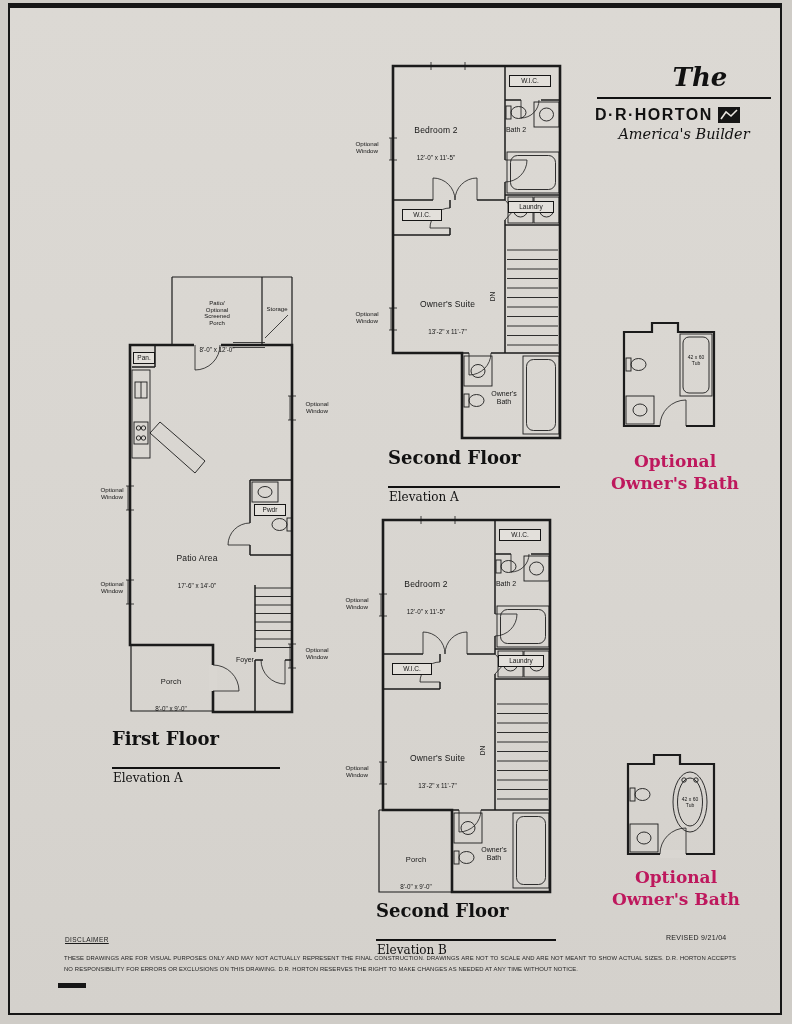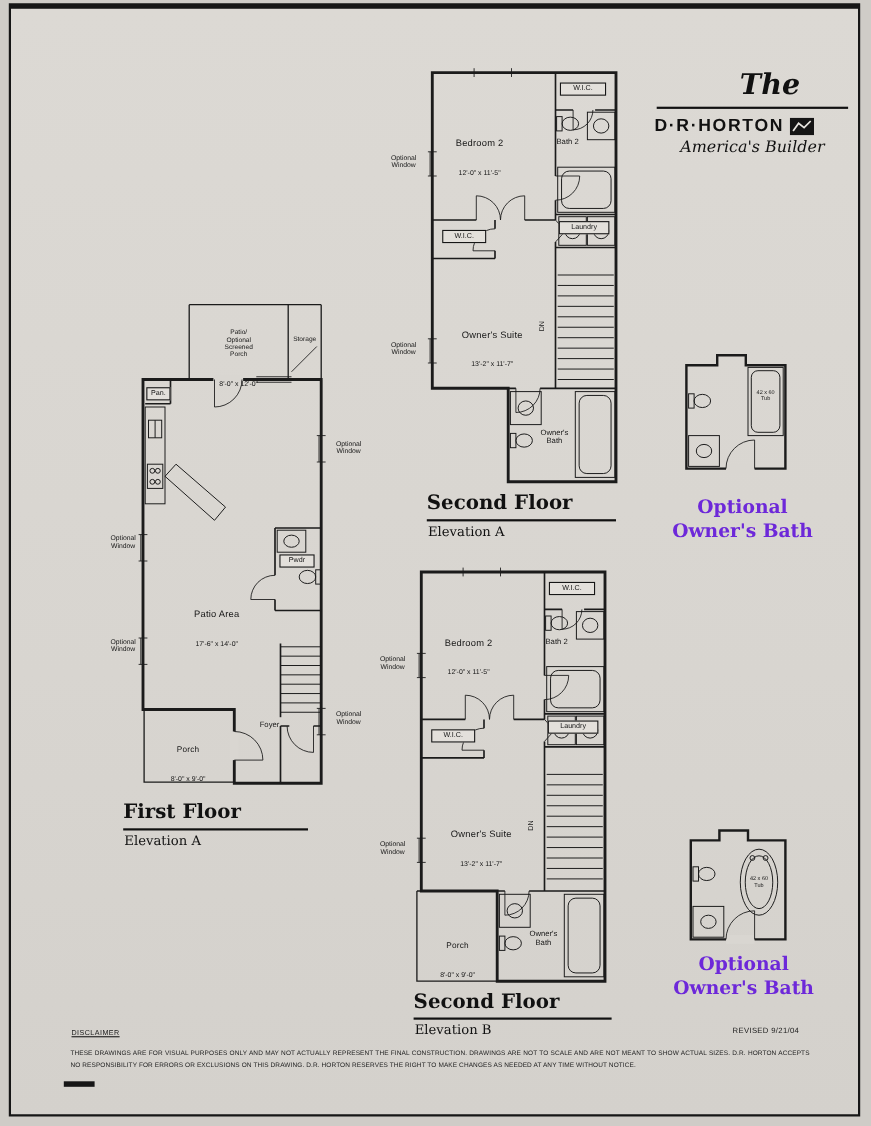--- a/index.html
+++ b/index.html
@@ -26,24 +26,24 @@
   .lbl .name { display:block; font-size:8.5px; letter-spacing:.2px; }
   .lbl .dims { display:block; font-size:6.3px; margin-top:1px; }
   .badge { border:1px solid #161616; background:#e3e0db; font-size:6.5px; line-height:1.5; }
   .optw  { font-size:6.2px; line-height:1.2; }
   .small7 { font-size:7px; }
   .small6 { font-size:6px; }
   .tubtxt { font-size:5px; line-height:1.2; }
   .dn { position:absolute; font-size:6.5px; transform:rotate(-90deg); transform-origin:center; }
 
   .floor-title { position:absolute; font-family:"DejaVu Serif", serif; color:#111; }
-  .floor-title .main { display:block; font-size:18px; font-weight:bold; padding-bottom:4px; border-bottom:2px solid #111; }
+  .floor-title .main { display:block; font-size:18px; font-weight:bold; padding-bottom:18px; border-bottom:2px solid #111; }
   .floor-title .sub  { display:block; font-size:12px; margin-top:2px; padding-left:1px; }
   .opt-title { position:absolute; font-family:"DejaVu Serif", serif; font-weight:bold; font-size:17px;
-               text-align:center; line-height:1.3; white-space:pre-line; color:#6d28d9; }
+               text-align:center; line-height:1.3; white-space:pre-line; color:#be185d; }
 
   
   .brand { position:absolute; left:595px; top:48px; width:178px; text-align:center; color:#111; }
   .brand-the  { font-family:"DejaVu Serif", serif; font-style:italic; font-weight:bold; font-size:26px; transform:translateX(16px);margin-top:14px; }
   .brand-name { font-family:"DejaVu Serif", serif; font-style:italic; font-weight:bold; font-size:35px; margin-top:-6px; }
   .brand-rule { border-top:2px solid #111; margin:5px 2px 7px; }
   .brand-row  { display:flex; align-items:center; justify-content:flex-start; gap:5px; }
   .brand-builder { font-weight:bold; font-size:16px; letter-spacing:1.5px; }
   .brand-tagline { font-family:"DejaVu Serif", serif; font-style:italic; font-weight:normal; font-size:14.5px; margin-top:2px; }
 

